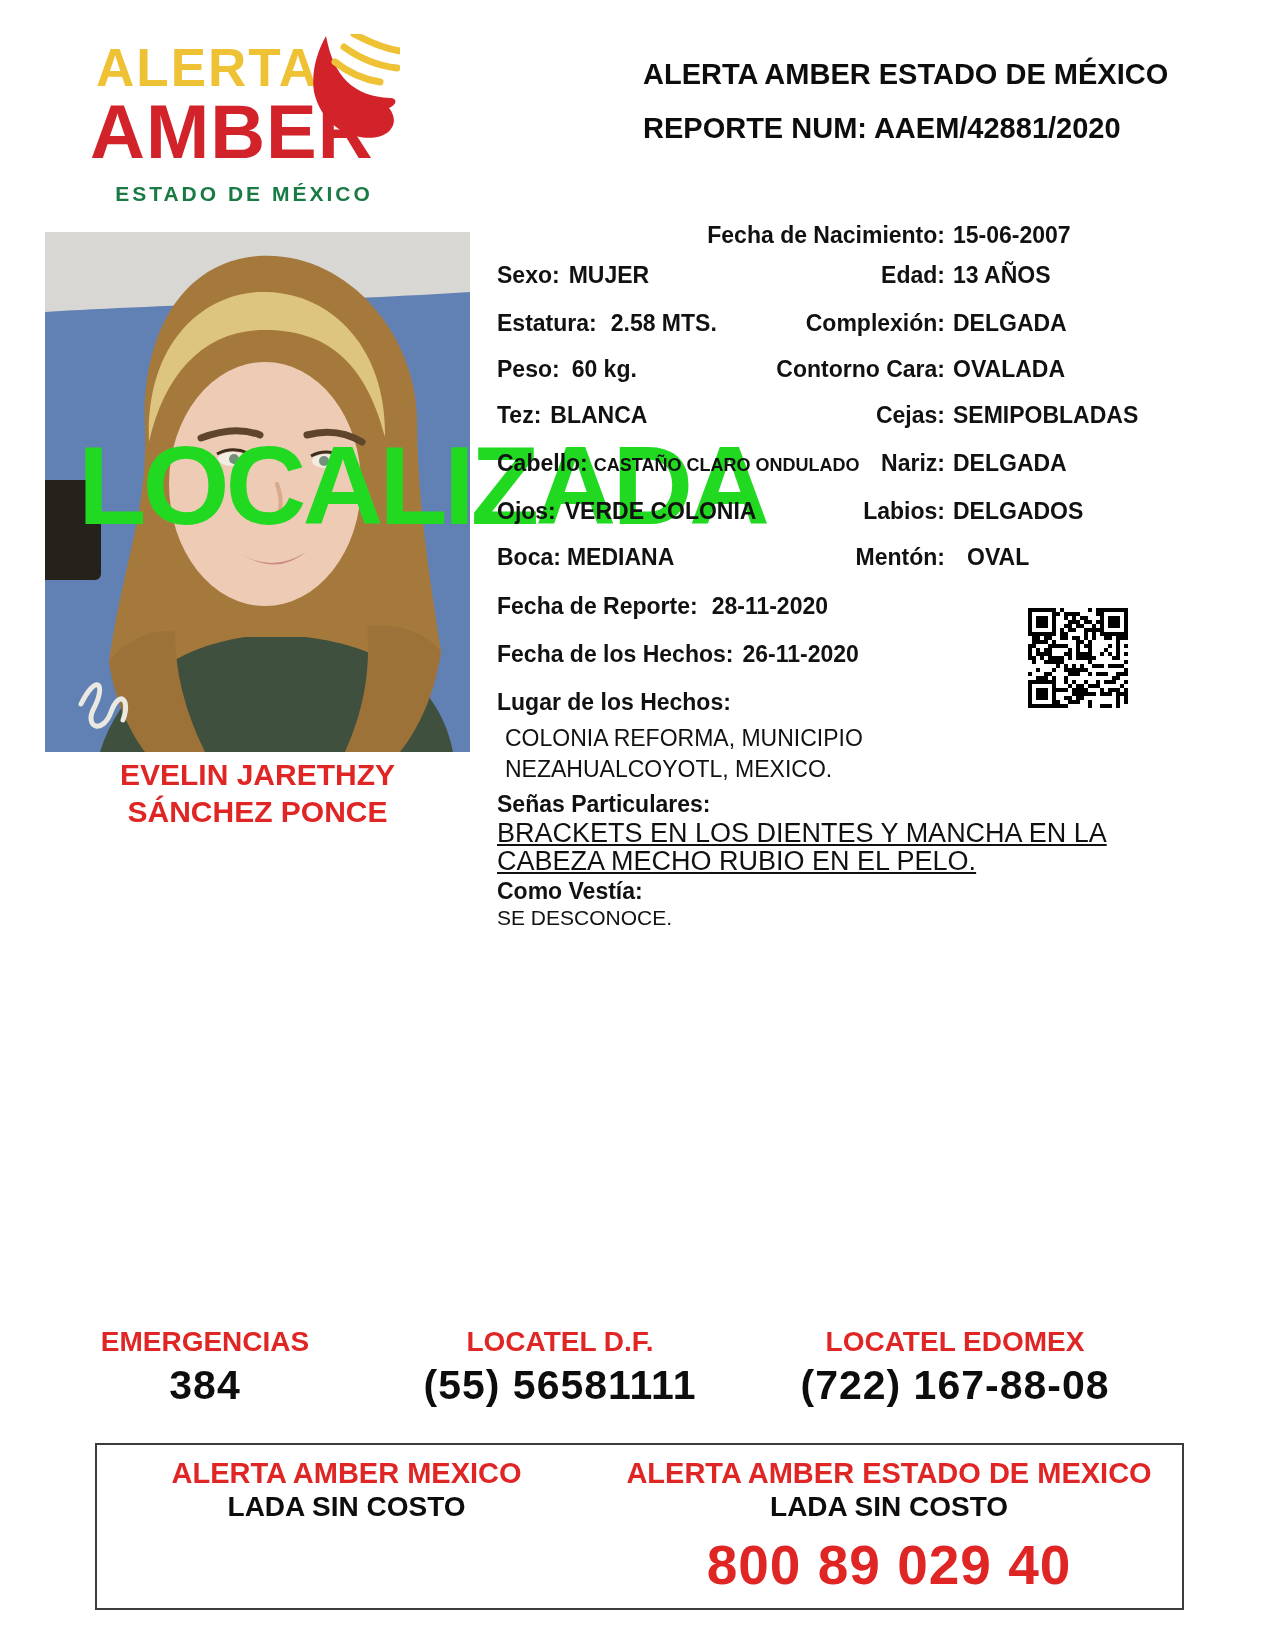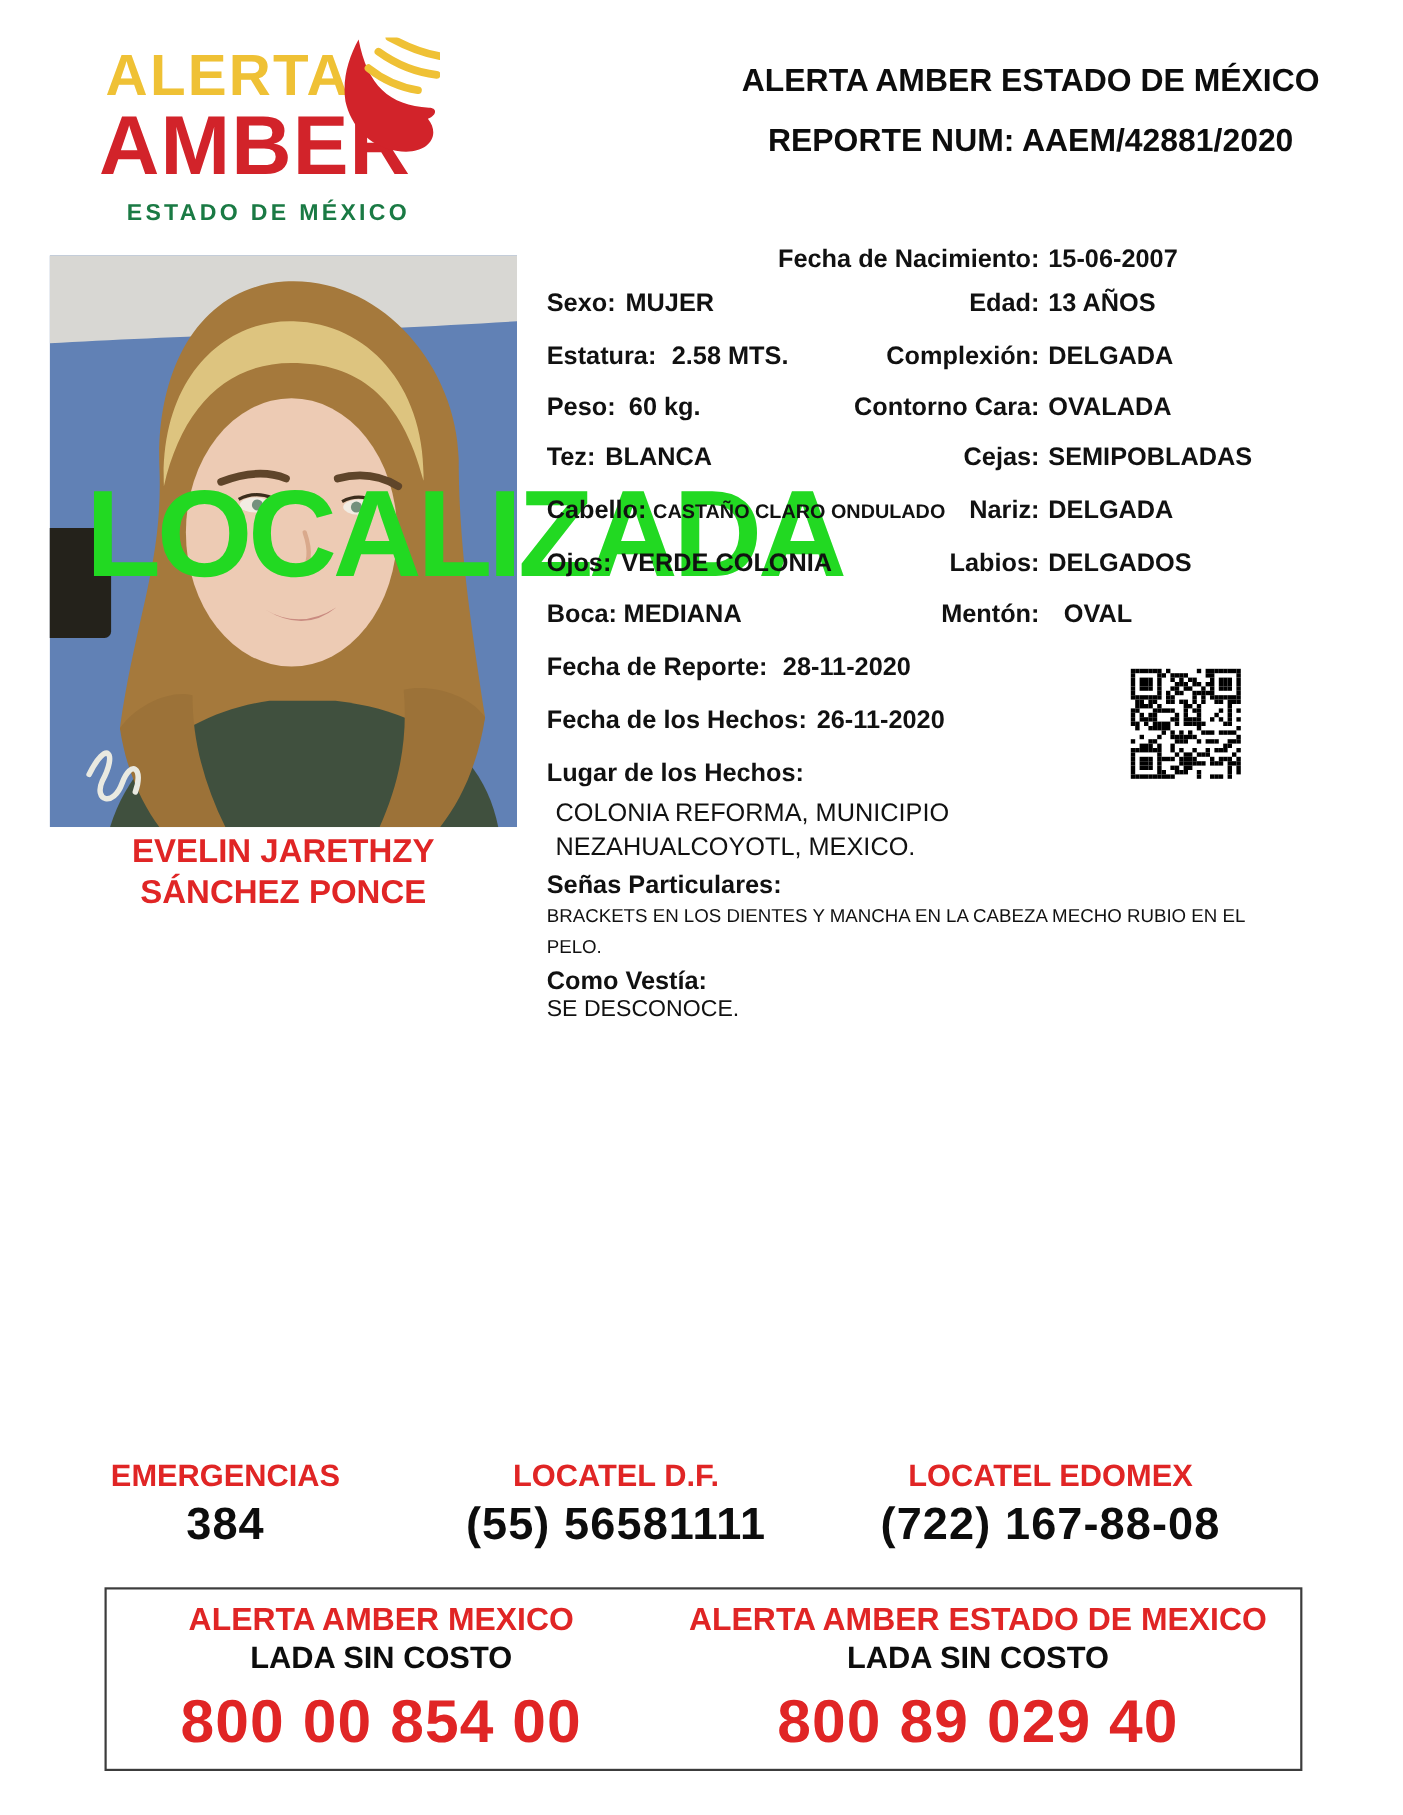--- a/index.html
+++ b/index.html
@@ -8,21 +8,21 @@
     font-family:"Liberation Sans",sans-serif;overflow:hidden;color:#111;
   }
   
   .logo-wrap{position:absolute;left:88px;top:34px;width:312px;height:190px;}
   .logo-svg{display:block;}
   .logo-sub{
     position:absolute;left:0;top:148px;width:312px;text-align:center;
     font-size:21px;font-weight:bold;letter-spacing:3px;color:var(--logo-green,#1a7a44);
   }
   
-  .hdr{position:absolute;left:657px;top:58px;width:560px;text-align:center;}
+  .hdr{position:absolute;left:643px;top:58px;width:560px;}
   .hdr .t1{font-size:29px;font-weight:bold;color:#0d0d0d;white-space:nowrap;}
   .hdr .t2{font-size:29px;font-weight:bold;color:#0d0d0d;margin-top:21px;white-space:nowrap;}
   
   .photo{position:absolute;left:45px;top:232px;width:425px;height:520px;z-index:1;overflow:hidden;}
   
   .status-overlay{
     position:absolute;left:78px;top:430px;z-index:3;
     font-size:112px;font-weight:bold;letter-spacing:-4px;line-height:1;
     color:var(--status-green,#22d922);white-space:nowrap;
   }
@@ -34,21 +34,21 @@
   
   .fields{position:absolute;left:497px;top:220px;width:660px;z-index:4;font-size:23px;font-weight:bold;}
   .frow{position:absolute;left:0;height:32px;white-space:nowrap;}
   .lpart{position:absolute;left:0;white-space:nowrap;}
   .rlabel{position:absolute;left:0;width:448px;text-align:right;}
   .rvalue{position:absolute;left:456px;}
   .lvalue{margin-left:9px;}
   .lvalue.small{font-size:18px;margin-left:6px;}
   .blockval{position:absolute;font-weight:normal;}
   .lugar-val{left:8px;top:503px;width:585px;font-size:23px;line-height:31px;white-space:normal;}
-  .senas-val{left:0;top:599px;width:660px;font-size:17px;line-height:28px;white-space:normal;}
+  .senas-val{left:0;top:599px;width:660px;font-size:27px;line-height:28px;white-space:normal;text-decoration:underline;}
   .vestia-val{left:0;top:686px;width:585px;font-size:21px;}
   
   .qr{position:absolute;left:1028px;top:608px;width:100px;height:100px;z-index:4;background:#fff;}
   .qr i{position:absolute;width:4px;height:4px;background:#000;}
   
   .hechos{position:absolute;left:78px;top:1046px;width:1050px;z-index:2;}
   .hechos .hl{font-size:24px;font-weight:bold;}
   .hechos .hb{margin-top:8px;font-size:22px;line-height:34px;text-align:justify;word-spacing:3px;color:#161616;}
   
   .emg{position:absolute;left:0;top:1326px;width:1275px;z-index:2;}
@@ -531,21 +531,20 @@
     <div class="col c3">
       <div class="lab">LOCATEL EDOMEX</div>
       <div class="num">(722) 167-88-08</div>
     </div>
   </div>
 
   <div class="fbox">
     <div class="fcol left">
       <div class="ftitle">ALERTA AMBER MEXICO</div>
       <div class="fsub">LADA SIN COSTO</div>
-      <div class="fnum">800 00 854 00</div>
     </div>
     <div class="fcol">
       <div class="ftitle">ALERTA AMBER ESTADO DE MEXICO</div>
       <div class="fsub">LADA SIN COSTO</div>
       <div class="fnum">800 89 029 40</div>
     </div>
   </div>
 
 </div>
 

